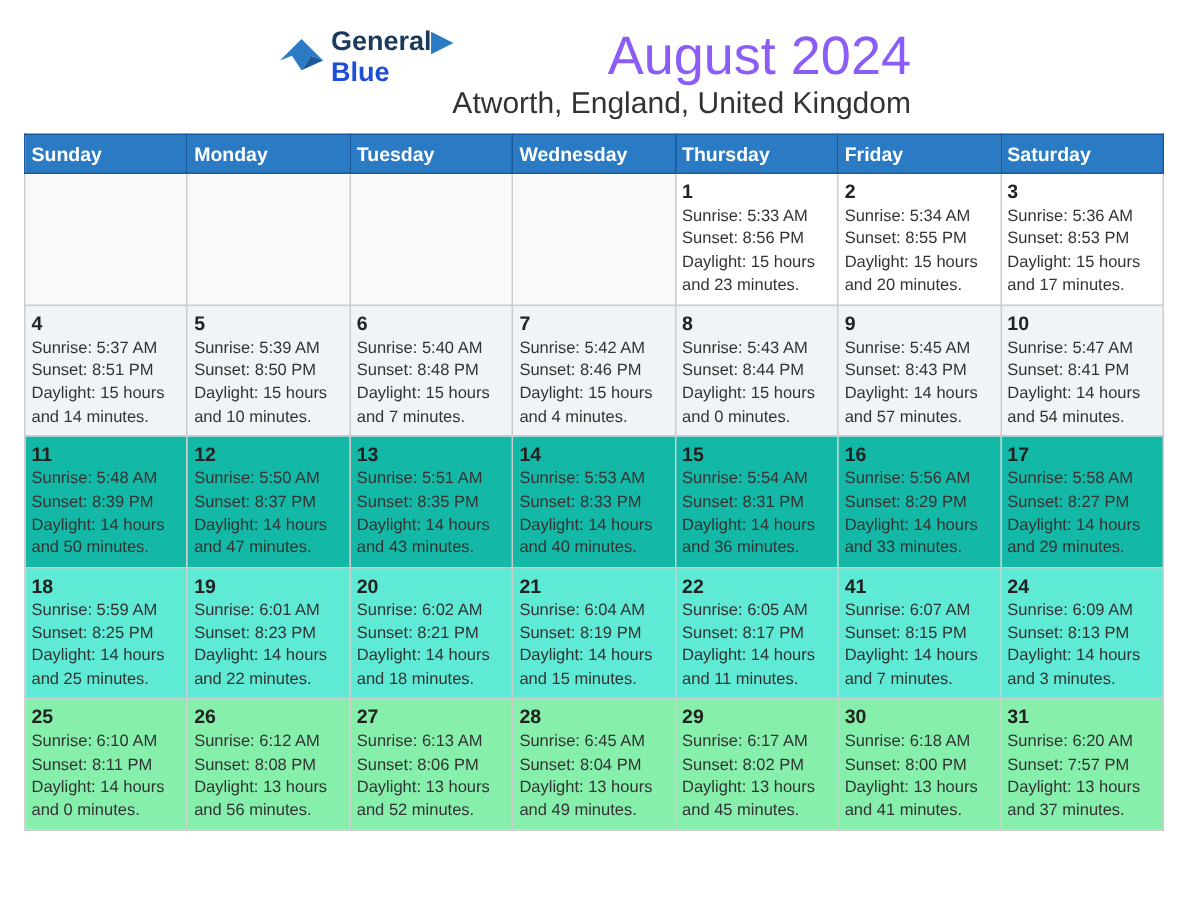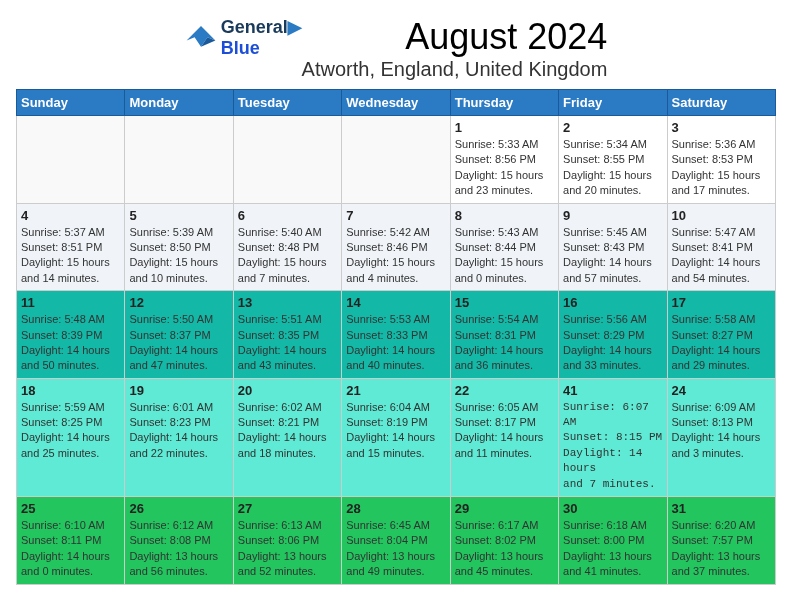--- a/index.html
+++ b/index.html
@@ -24,21 +24,21 @@
     .logo-bird {
       width: 32px;
       height: 28px;
     }
     .title-block {
       text-align: right;
     }
     .title-block h1 {
       font-size: 36px;
       font-weight: normal;
-      color: #000000;
+      color: #8b5cf6;
     }
     .title-block h2 {
       font-size: 20px;
       font-weight: normal;
       color: #333;
     }
     .calendar {
       width: 100%;
       border-collapse: collapse;
       font-size: 11px;
@@ -267,34 +267,34 @@
         </td>
         <td>
           <div class="cell-date">22</div>
           <div class="cell-info" style="white-space: pre-line;">Sunrise: 6:05 AM
 Sunset: 8:17 PM
 Daylight: 14 hours
 and 11 minutes.</div>
         </td>
         <td>
           <div class="cell-date">41</div>
-          <div class="cell-info" style="white-space: pre-line; font-family: Liberation Mono, monospace;">Sunrise: 6:07 AM
+          <div class="cell-info" style="white-space: pre-line;">Sunrise: 6:07 AM
 Sunset: 8:15 PM
 Daylight: 14 hours
 and 7 minutes.</div>
         </td>
         <td>
           <div class="cell-date">24</div>
           <div class="cell-info" style="white-space: pre-line;">Sunrise: 6:09 AM
 Sunset: 8:13 PM
 Daylight: 14 hours
 and 3 minutes.</div>
         </td>
       </tr>
-      <tr style="background: #22c55e;">
+      <tr style="background: #86efac;">
         <td>
           <div class="cell-date">25</div>
           <div class="cell-info" style="white-space: pre-line;">Sunrise: 6:10 AM
 Sunset: 8:11 PM
 Daylight: 14 hours
 and 0 minutes.</div>
         </td>
         <td>
           <div class="cell-date">26</div>
           <div class="cell-info" style="white-space: pre-line;">Sunrise: 6:12 AM

